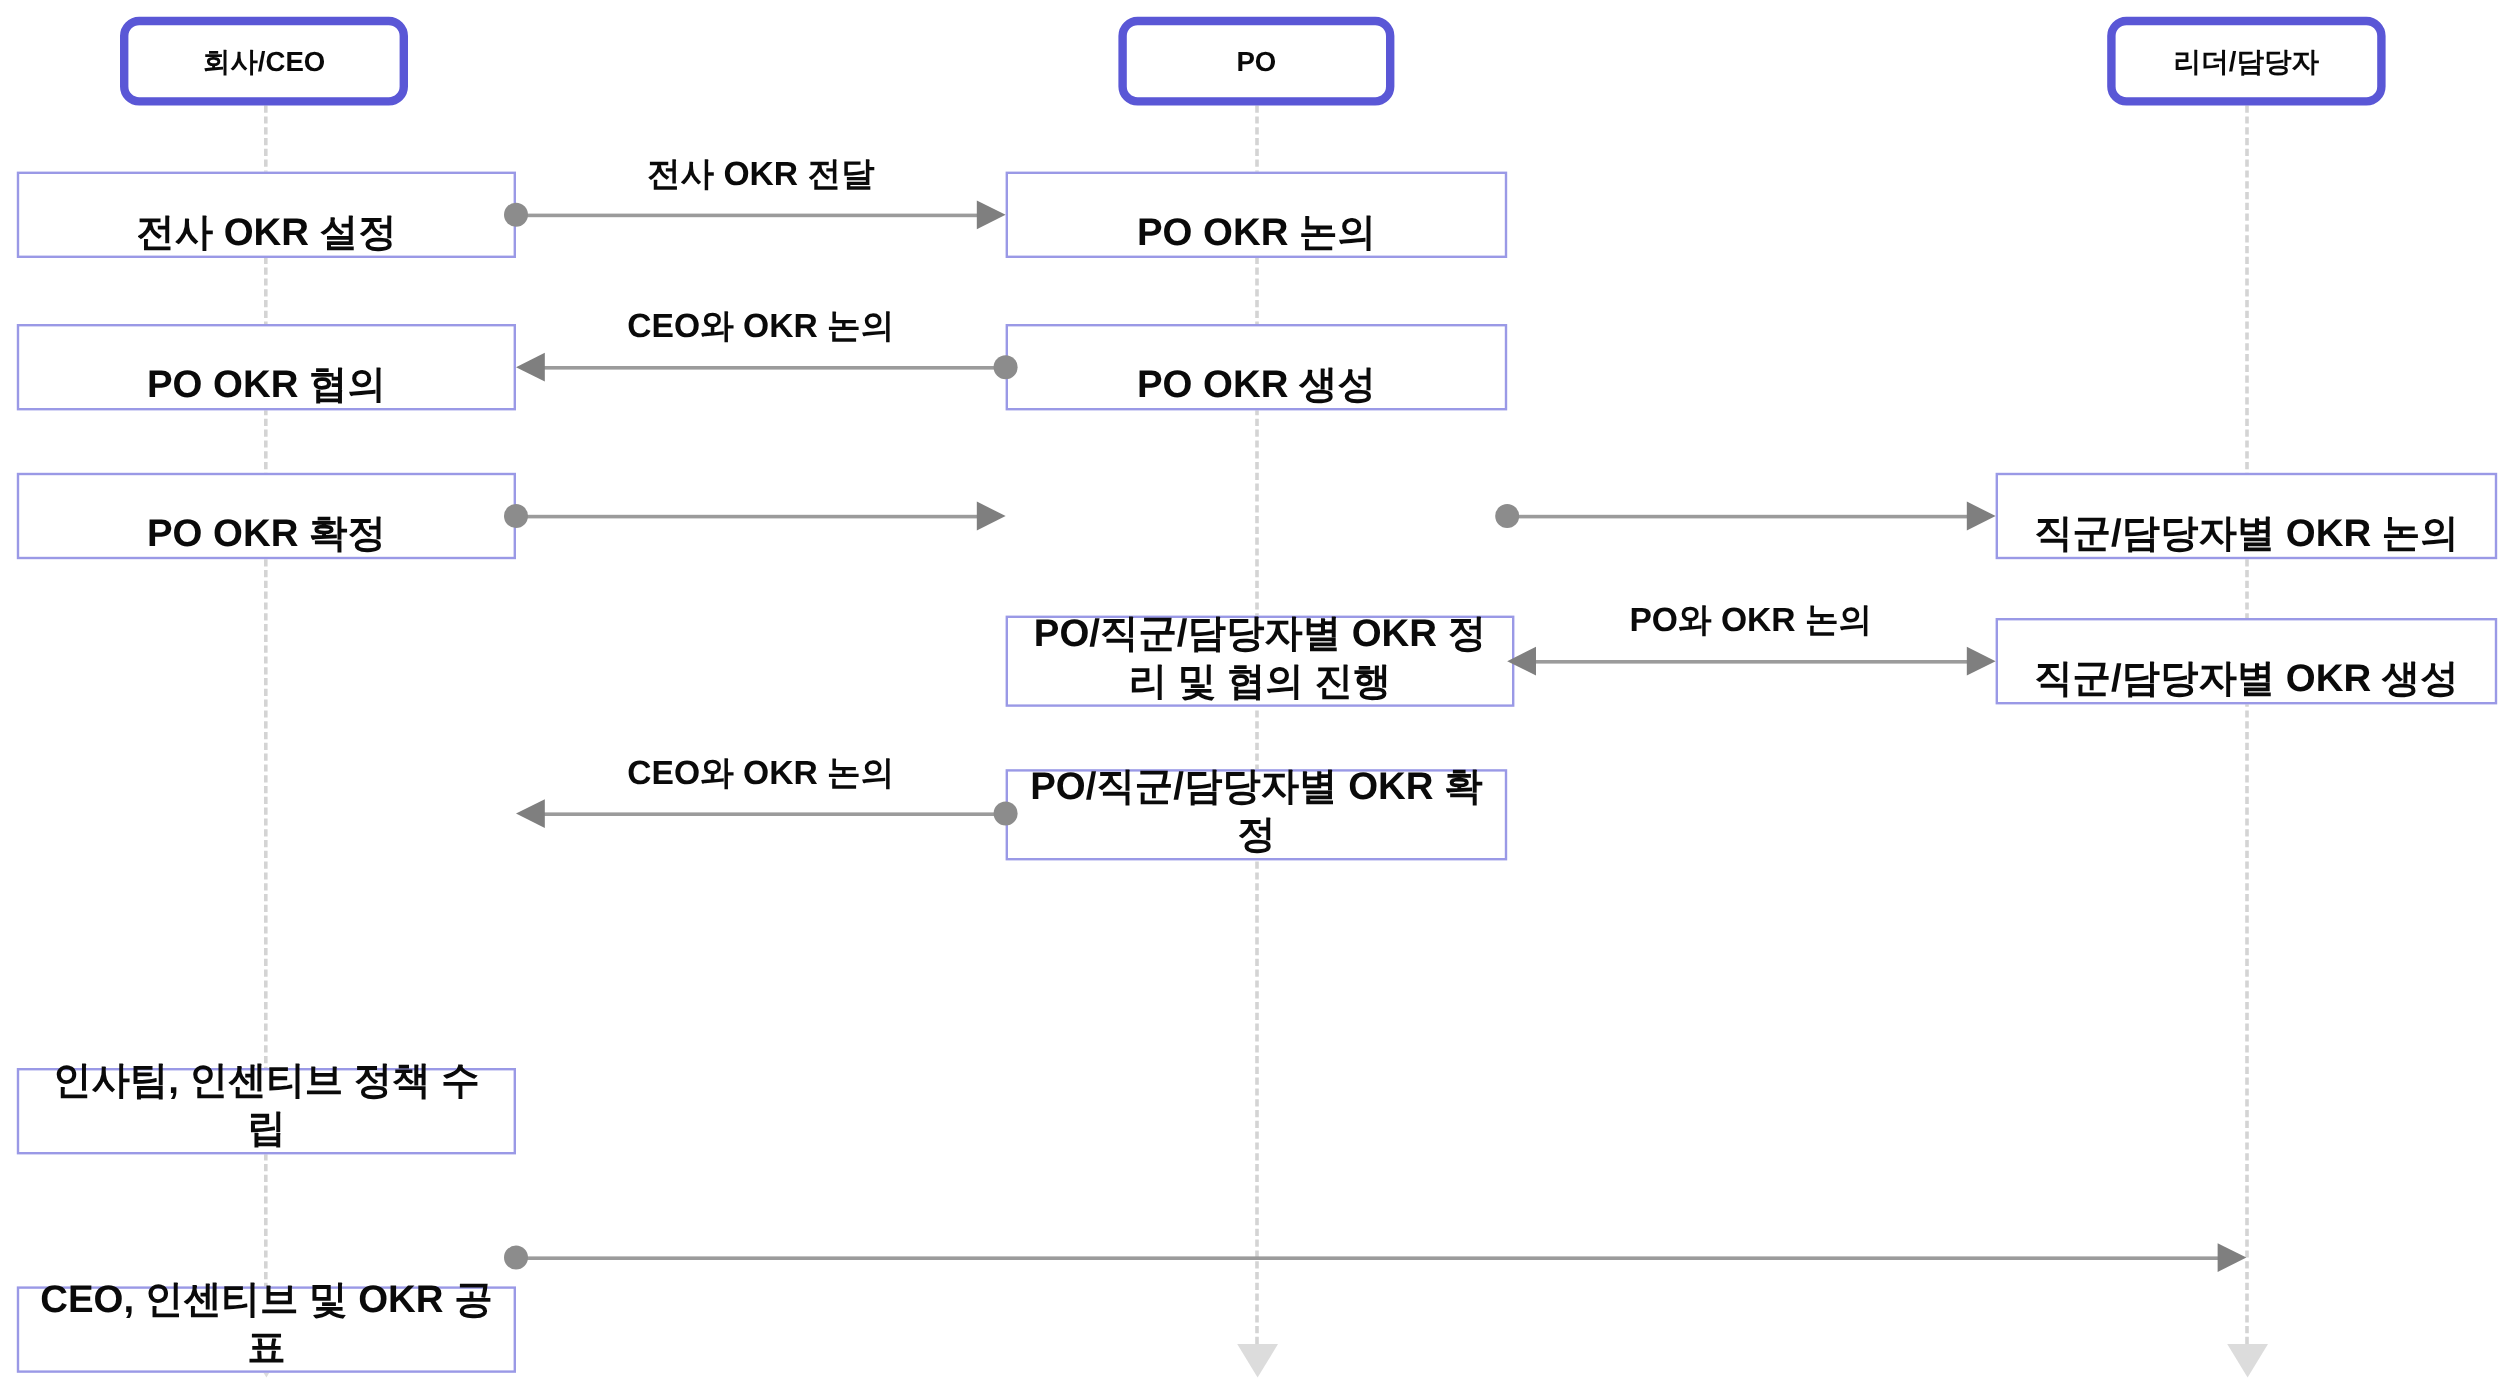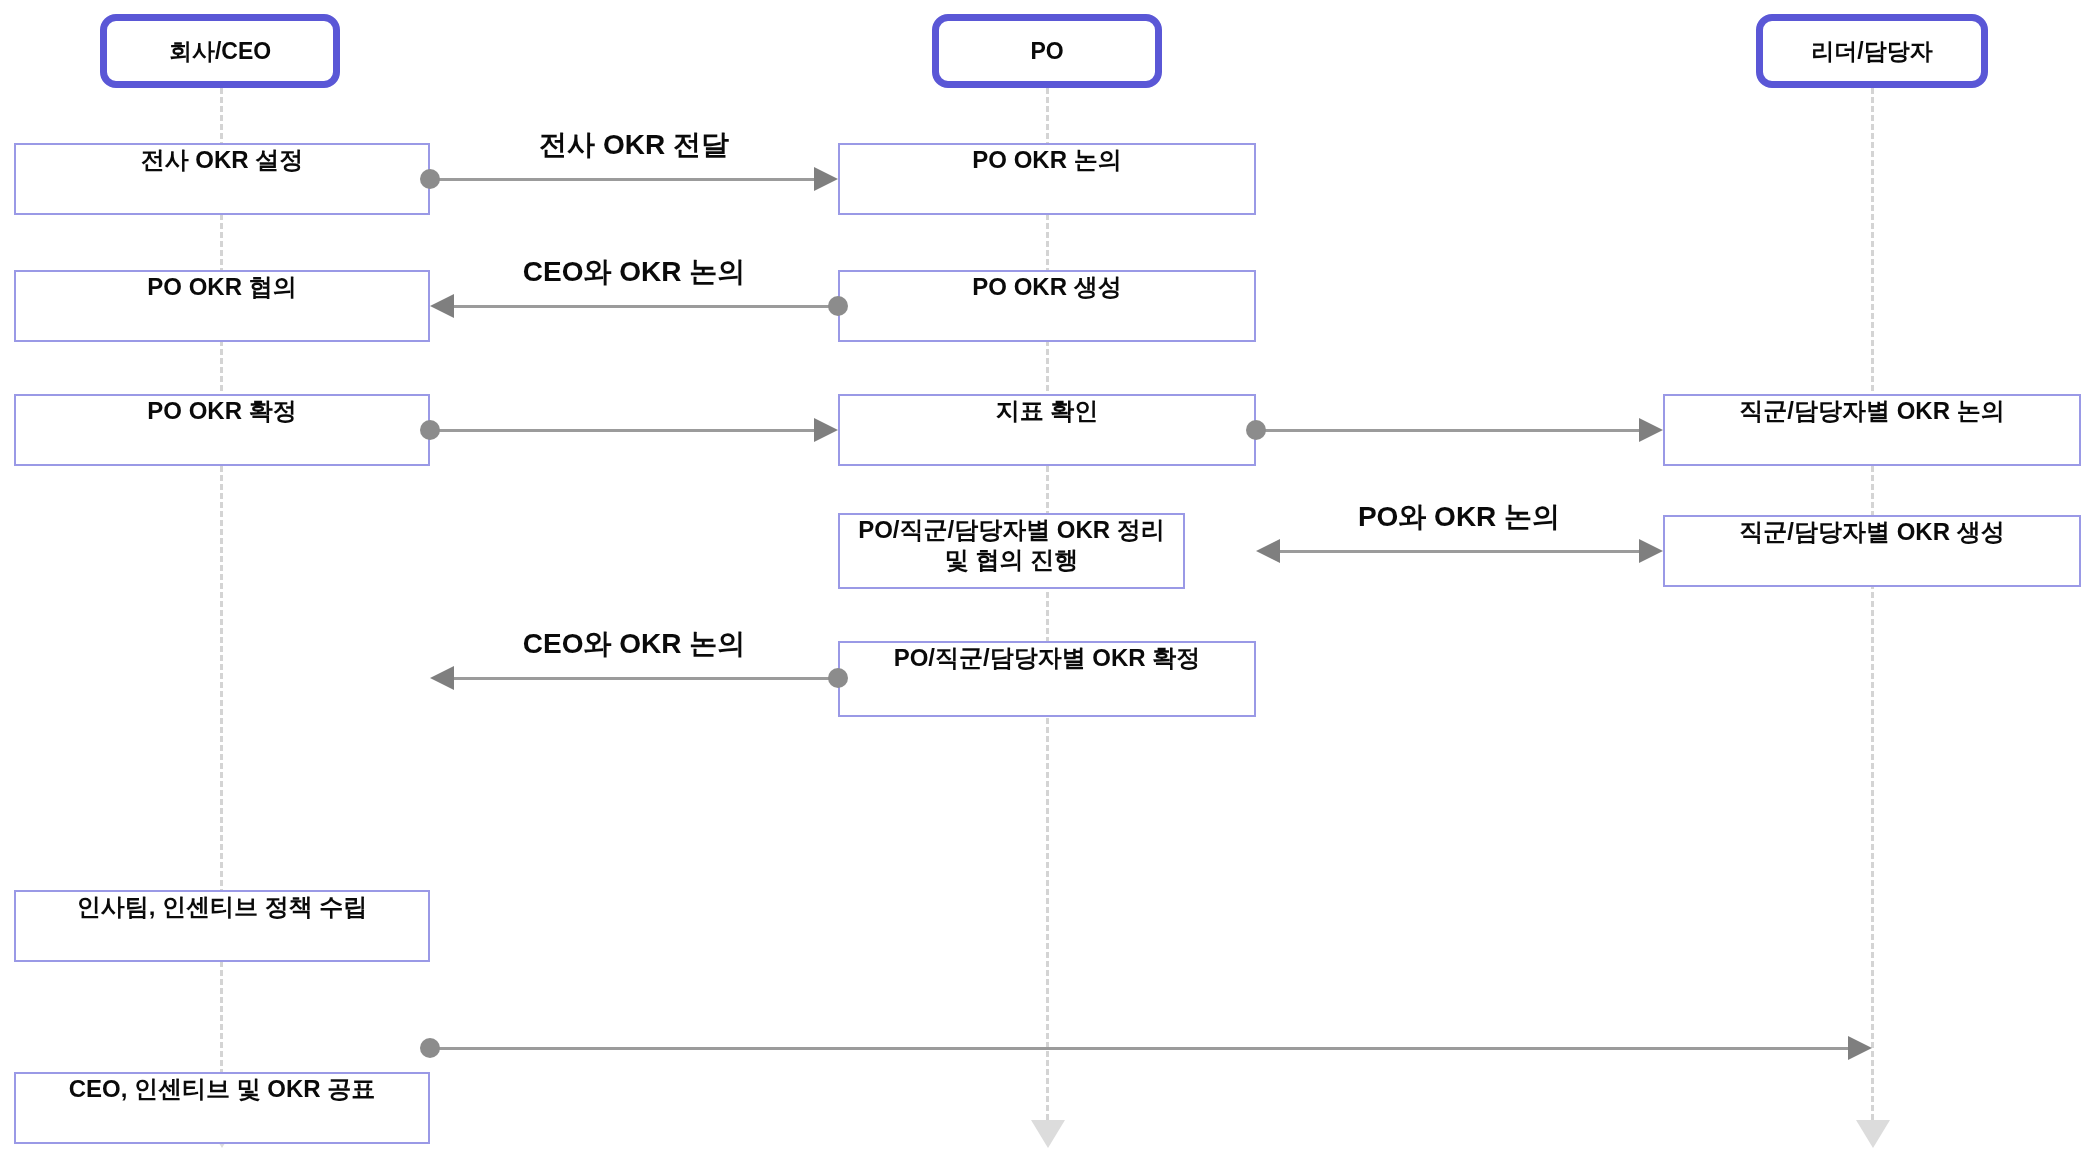--- a/index.html
+++ b/index.html
@@ -18,22 +18,22 @@
   .lifeline{position:absolute;width:0;border-left:3px dashed #d4d4d4;}
   .lifeline-end{
     position:absolute;width:0;height:0;
     border-left:17px solid transparent;border-right:17px solid transparent;
     border-top:28px solid #dcdcdc;
   }
 
   
   .pbox{
     position:absolute;background:#ffffff;border:2px solid #9a99e6;
-    display:flex;align-items:flex-start;justify-content:center;text-align:center;
-    font-size:24px;font-weight:600;line-height:1.25;box-sizing:border-box;
+    display:flex;align-items:flex-end;justify-content:center;text-align:center;
+    font-size:32px;font-weight:600;line-height:1.25;box-sizing:border-box;
     padding:0 14px;
   }
 
   
   .aline{position:absolute;height:3px;background:#9b9b9b;}
   .adot{position:absolute;width:20px;height:20px;border-radius:50%;background:#8c8c8c;}
   .ahead-r{position:absolute;width:0;height:0;
     border-top:12px solid transparent;border-bottom:12px solid transparent;
     border-left:24px solid #7f7f7f;}
   .ahead-l{position:absolute;width:0;height:0;
@@ -81,24 +81,21 @@
   <div class="pbox" style="left:14px;top:1072px;width:416px;height:72px;">
       <span>CEO, 인센티브 및 OKR 공표</span>
     </div>
 
   <div class="pbox" style="left:838px;top:143px;width:418px;height:72px;">
       <span>PO OKR 논의</span>
     </div>
   <div class="pbox" style="left:838px;top:270px;width:418px;height:72px;">
       <span>PO OKR 생성</span>
     </div>
-  <div class="pbox" style="left:838px;top:394px;width:418px;height:72px;">
-      <span>지표 확인</span>
-    </div>
-  <div class="pbox" style="left:838px;top:513px;width:347px;height:76px;">
+  <div class="pbox" style="left:838px;top:513px;width:424px;height:76px;">
       <span>PO/직군/담당자별 OKR 정리 및 협의 진행</span>
     </div>
   <div class="pbox" style="left:838px;top:641px;width:418px;height:76px;">
       <span>PO/직군/담당자별 OKR 확정</span>
     </div>
 
   <div class="pbox" style="left:1663px;top:394px;width:418px;height:72px;">
       <span>직군/담당자별 OKR 논의</span>
     </div>
   <div class="pbox" style="left:1663px;top:515px;width:418px;height:72px;">

